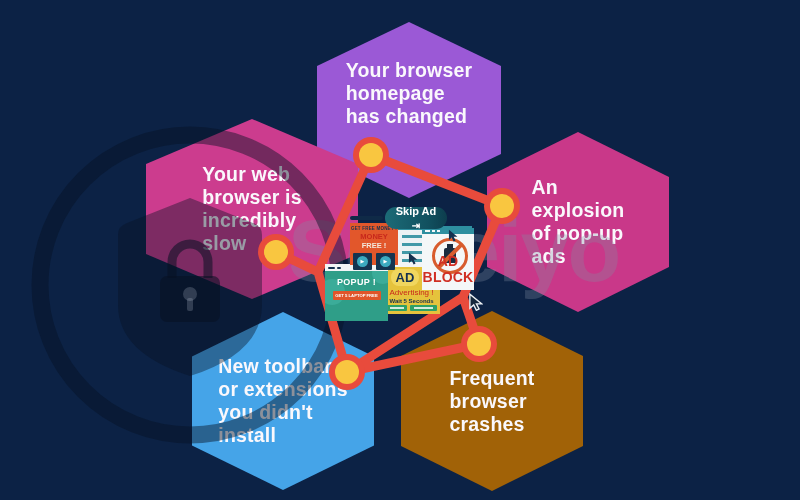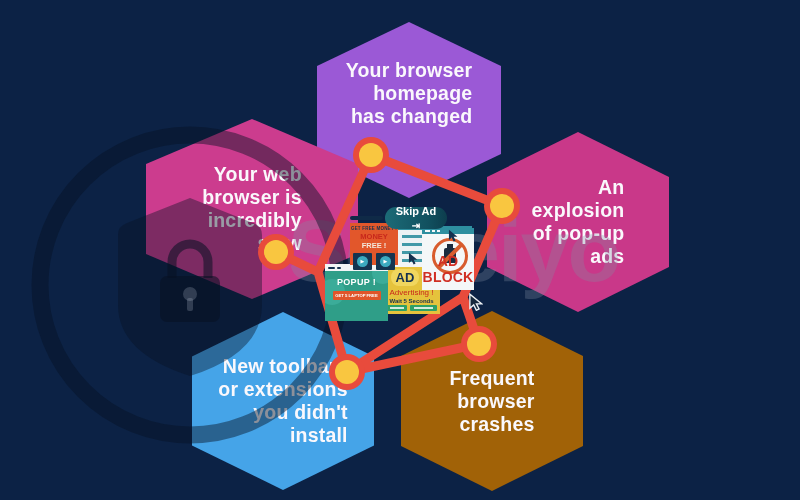--- a/index.html
+++ b/index.html
@@ -4,21 +4,21 @@
 <style>
   html,body{margin:0;padding:0;background:#0C2245;}
   .canvas{position:relative;width:800px;height:500px;overflow:hidden;background:#0C2245;
           font-family:"Liberation Sans",sans-serif;}
   .abs{position:absolute;}
 
   
   .hex{position:absolute;z-index:1;display:flex;align-items:center;justify-content:center;
        clip-path:polygon(50% 0%,100% 25%,100% 75%,50% 100%,0% 75%,0% 25%);}
   .hex-label{font-size:19.5px;font-weight:800;line-height:1.18;color:#FAF8FC;
-             text-align:right;white-space:pre-line;letter-spacing:.2px;}
+             text-align:left;white-space:pre-line;letter-spacing:.2px;}
   .hex-top{left:317px;top:22px;width:184px;height:176px;padding-bottom:34px;box-sizing:border-box;}
   .hex-left{left:146px;top:119px;width:212px;height:180px;}
   .hex-right{left:487px;top:132px;width:182px;height:180px;}
   .hex-bl{left:192px;top:312px;width:182px;height:178px;}
   .hex-br{left:401px;top:311px;width:182px;height:180px;}
 
   
   .wm-text{left:288px;top:200px;z-index:2;font-size:88px;font-weight:800;letter-spacing:-2px;
            color:rgba(128,142,163,0.30);pointer-events:none;}
   .wm-svg{left:-10px;top:90px;z-index:2;pointer-events:none;}

